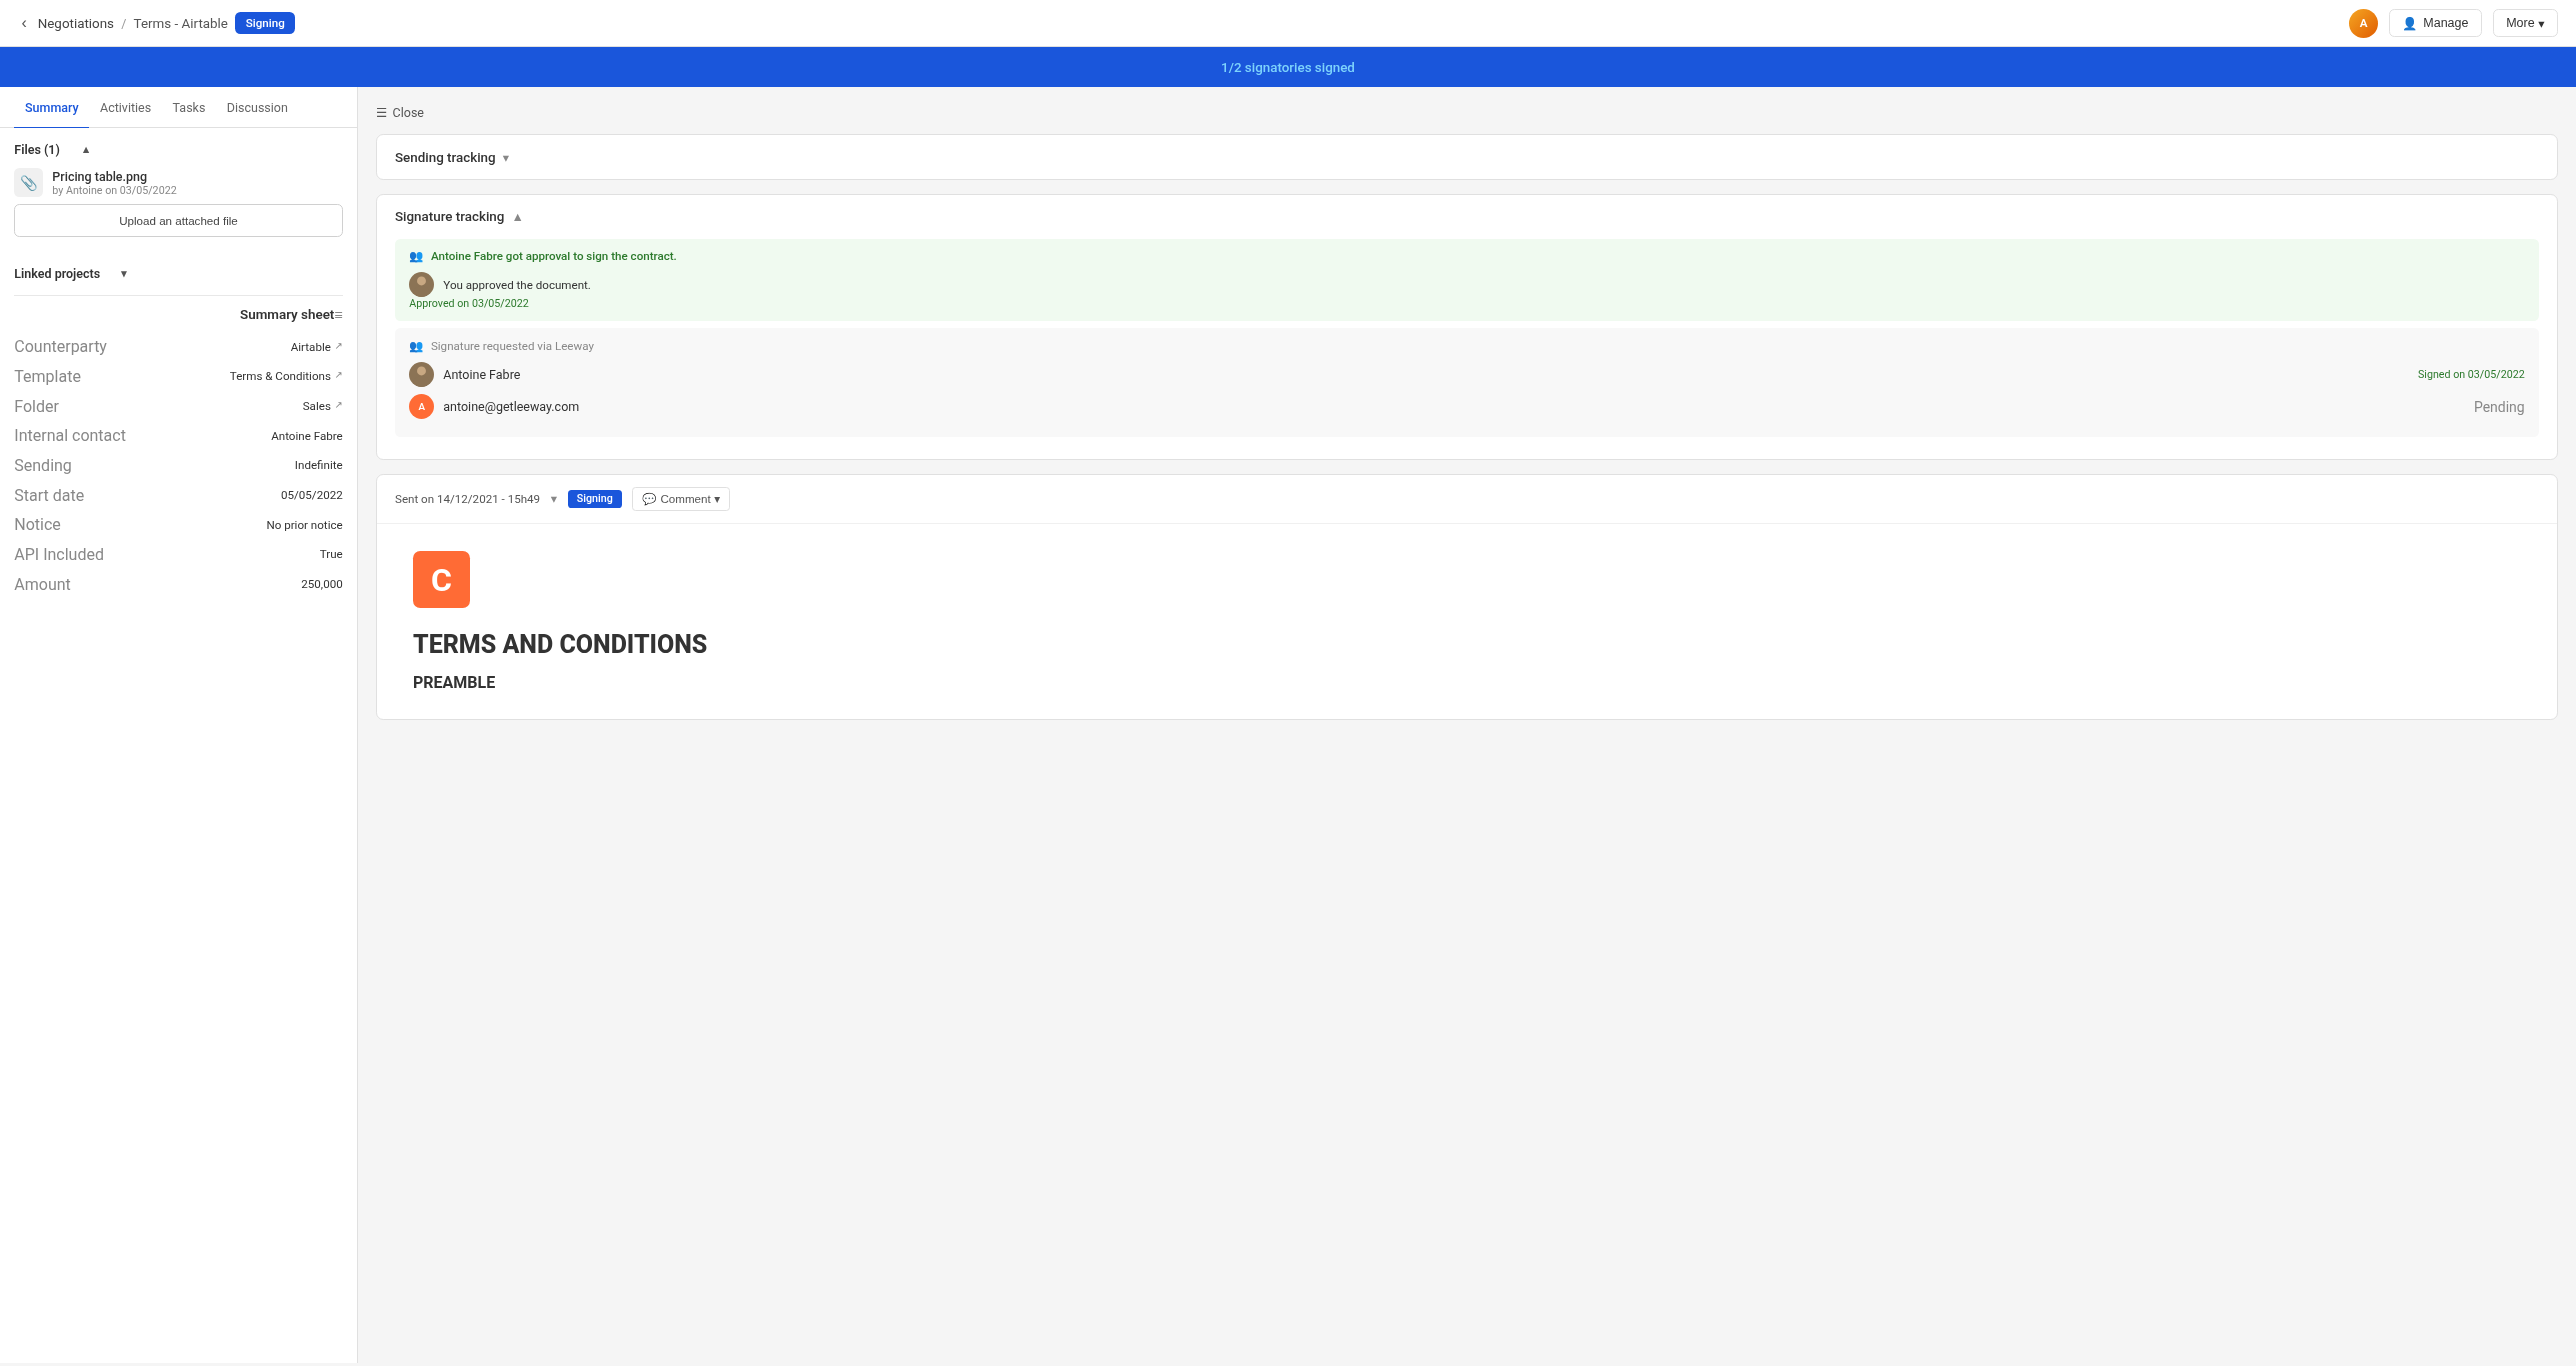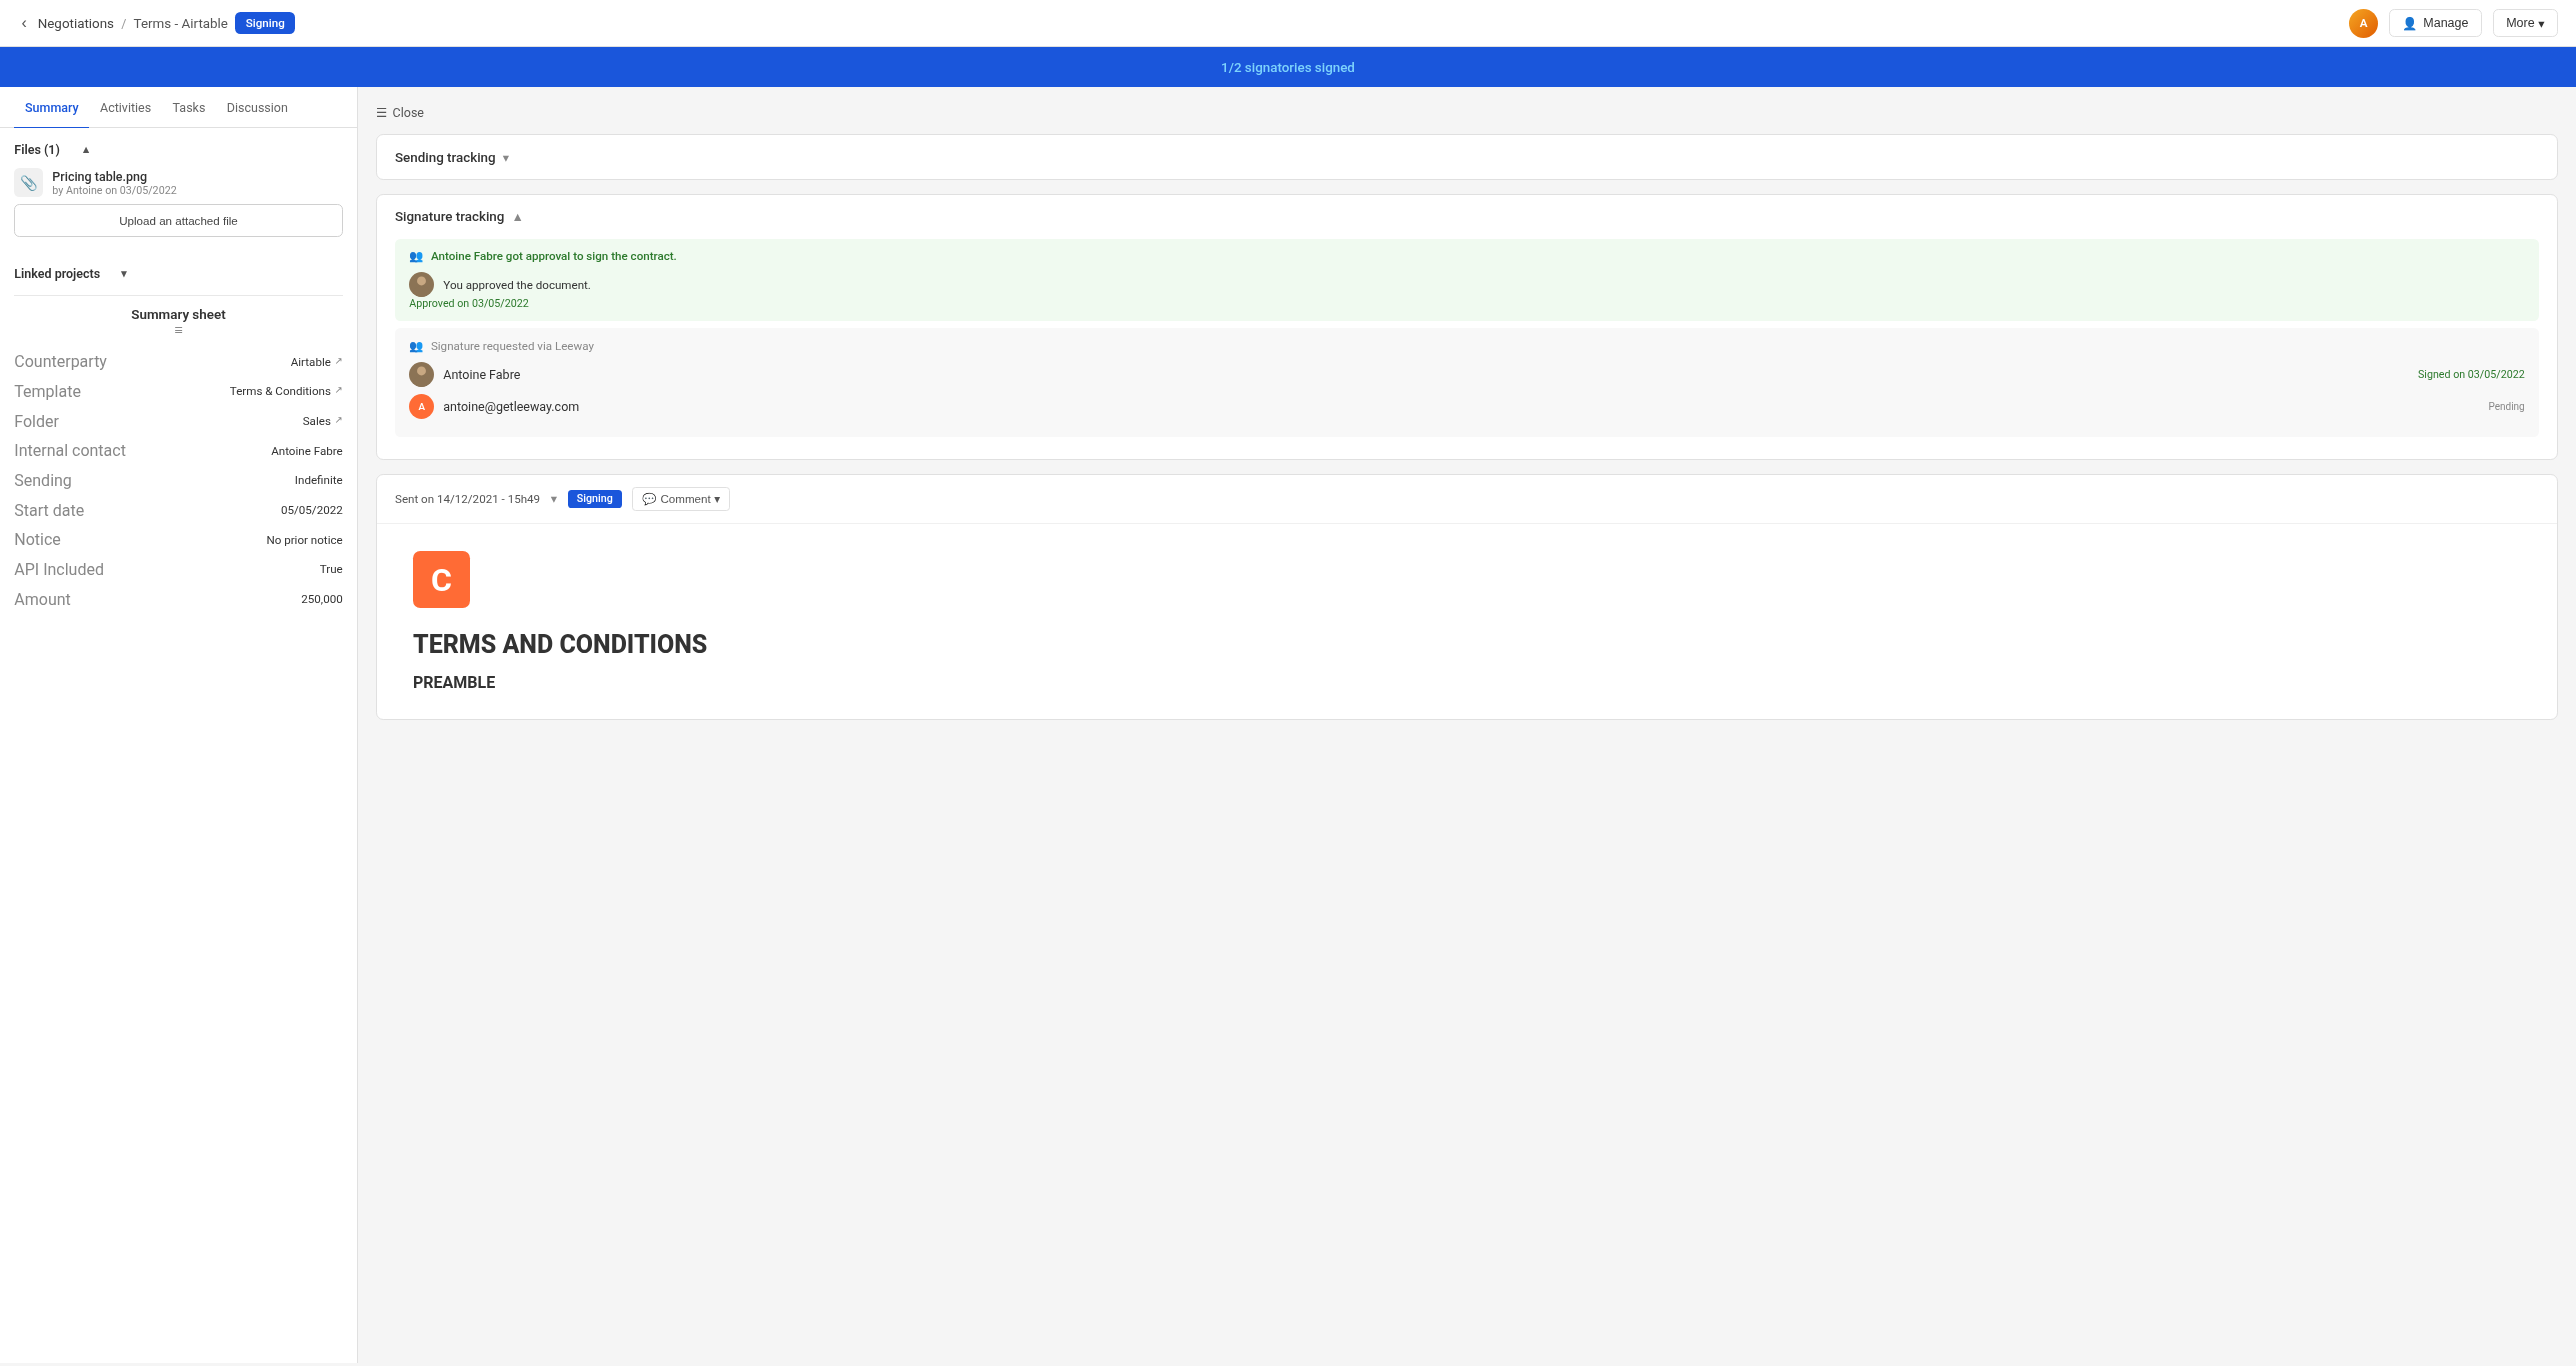--- a/index.html
+++ b/index.html
@@ -59,21 +59,21 @@
     .upload-btn {
       width: 100%; padding: 9px; border: 0.9px solid #d0d0d0; border-radius: 5.4px;
       background: #fff; cursor: pointer; font-size: 11.6px; color: #444; text-align: center;
       margin-bottom: 14.3px;
     }
 
     .linked-projects { margin-bottom: 14.3px; }
 
     .divider { border: none; border-top: 0.9px solid #e8e8e8; margin: 10.7px 0; }
 
-    .summary-sheet-header { display: flex; align-items: center; justify-content: flex-end; margin-bottom: 14.3px; flex-direction: column; }
+    .summary-sheet-header { display: flex; align-items: center; justify-content: flex-end; margin-bottom: 14.3px; }
     .summary-sheet-title { font-weight: 600; font-size: 13.4px; }
     .settings-icon { color: #888; cursor: pointer; font-size: 14.3px; }
 
     .summary-row { display: flex; justify-content: space-between; align-items: center; margin-bottom: 10.7px; }
     .summary-label { color: #888; font-size: 16px; }
     .summary-value { font-size: 11.6px; color: #333; display: flex; gap: 3.6px; }
     .external-link { color: #888; font-size: 9.8px; cursor: pointer; }
     .external-link::after { content: '↗'; }
 
     
@@ -95,21 +95,21 @@
     .approval-person { display: flex; align-items: center; gap: 9px; }
     .person-avatar { width: 25px; height: 25px; border-radius: 50%; background: #8b6f47; display: flex; align-items: center; justify-content: center; color: #fff; font-size: 9.8px; overflow: hidden; }
     .approved-date { color: #2d7a2d; font-size: 10.7px; }
 
     .sig-request { background: #f8f8f8; border-radius: 5.4px; padding: 10.7px 14.3px; margin-bottom: 7.2px; }
     .sig-request-header { display: flex; align-items: center; gap: 7.2px; color: #888; font-size: 11.6px; margin-bottom: 9px; }
 
     .sig-row { display: flex; align-items: center; justify-content: space-between; margin-bottom: 7.2px; }
     .sig-person { display: flex; align-items: center; gap: 9px; font-size: 12.5px; }
     .signed-date { color: #2d7a2d; font-size: 10.7px; }
-    .pending-text { color: #888; font-size: 10px; }
+    .pending-text { color: #888; font-size: 14px; }
     .initial-avatar { width: 25px; height: 25px; border-radius: 50%; background: #ff6b35; display: flex; align-items: center; justify-content: center; color: #fff; font-size: 9.8px; font-weight: 600; }
 
     
     .doc-card { background: #fff; border: 0.9px solid #e0e0e0; border-radius: 7.2px; }
     .doc-header { display: flex; align-items: center; gap: 10.7px; padding: 12.5px 18px; border-bottom: 0.9px solid #f0f0f0; }
     .doc-date { font-size: 11.6px; color: #555; }
     .signing-pill { background: #1a56db; color: #fff; border-radius: 3.6px; padding: 2.7px 9px; font-size: 10.7px; font-weight: 500; }
     .comment-btn { display: flex; align-items: center; gap: 3.6px; border: 0.9px solid #e0e0e0; border-radius: 3.6px; padding: 3.6px 9px; cursor: pointer; font-size: 11.6px; color: #555; background: #fff; }
 
     .doc-body { padding: 27px 36px; }

